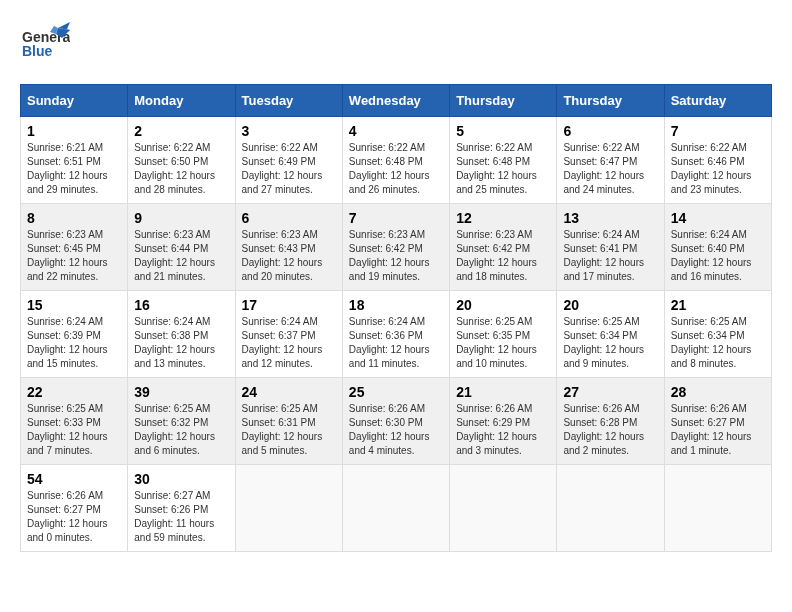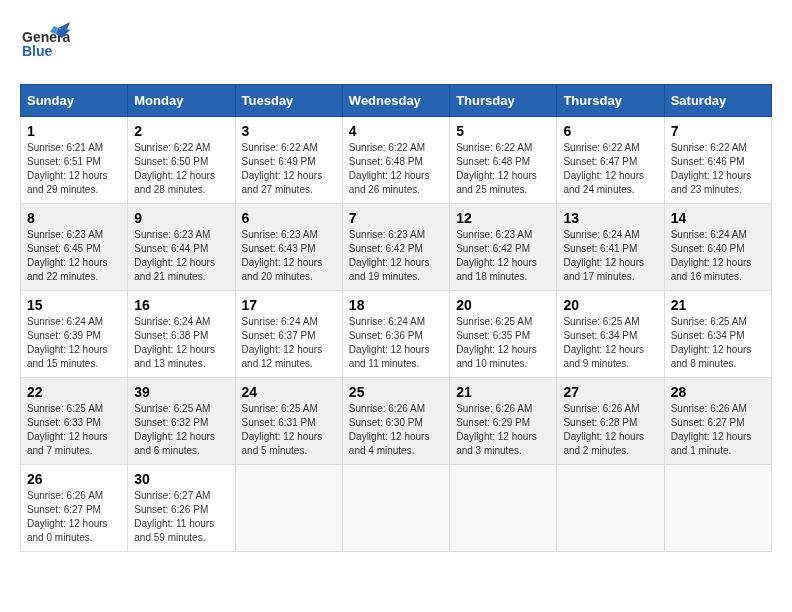--- a/index.html
+++ b/index.html
@@ -229,21 +229,21 @@
         <span class="day-number">27</span>
         <span class="day-info">Sunrise: 6:26 AM<br>Sunset: 6:28 PM<br>Daylight: 12 hours and 2 minutes.</span>
       </td>
         <td>
         <span class="day-number">28</span>
         <span class="day-info">Sunrise: 6:26 AM<br>Sunset: 6:27 PM<br>Daylight: 12 hours and 1 minute.</span>
       </td>
       </tr>
       <tr>
         <td>
-        <span class="day-number">26</span>
+        <span class="day-number">54</span>
         <span class="day-info">Sunrise: 6:26 AM<br>Sunset: 6:27 PM<br>Daylight: 12 hours and 0 minutes.</span>
       </td>
         <td>
         <span class="day-number">30</span>
         <span class="day-info">Sunrise: 6:27 AM<br>Sunset: 6:26 PM<br>Daylight: 11 hours and 59 minutes.</span>
       </td>
         <td class="empty-cell">&nbsp;</td>
         <td class="empty-cell">&nbsp;</td>
         <td class="empty-cell">&nbsp;</td>
         <td class="empty-cell">&nbsp;</td>

